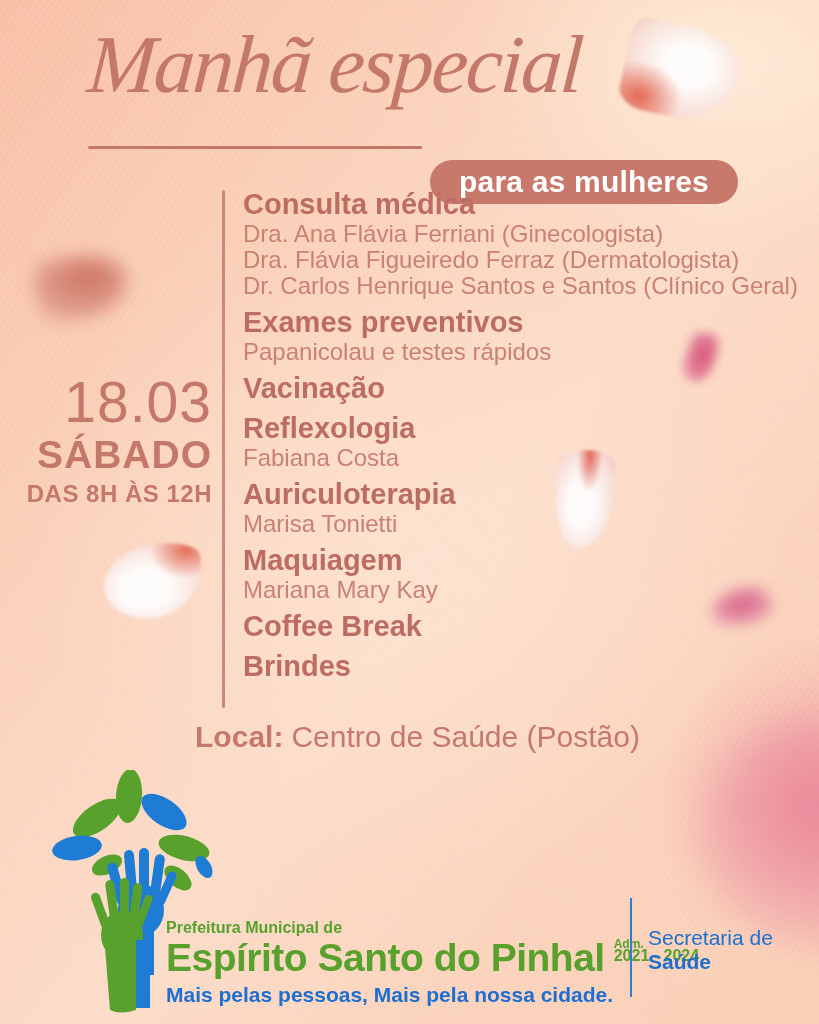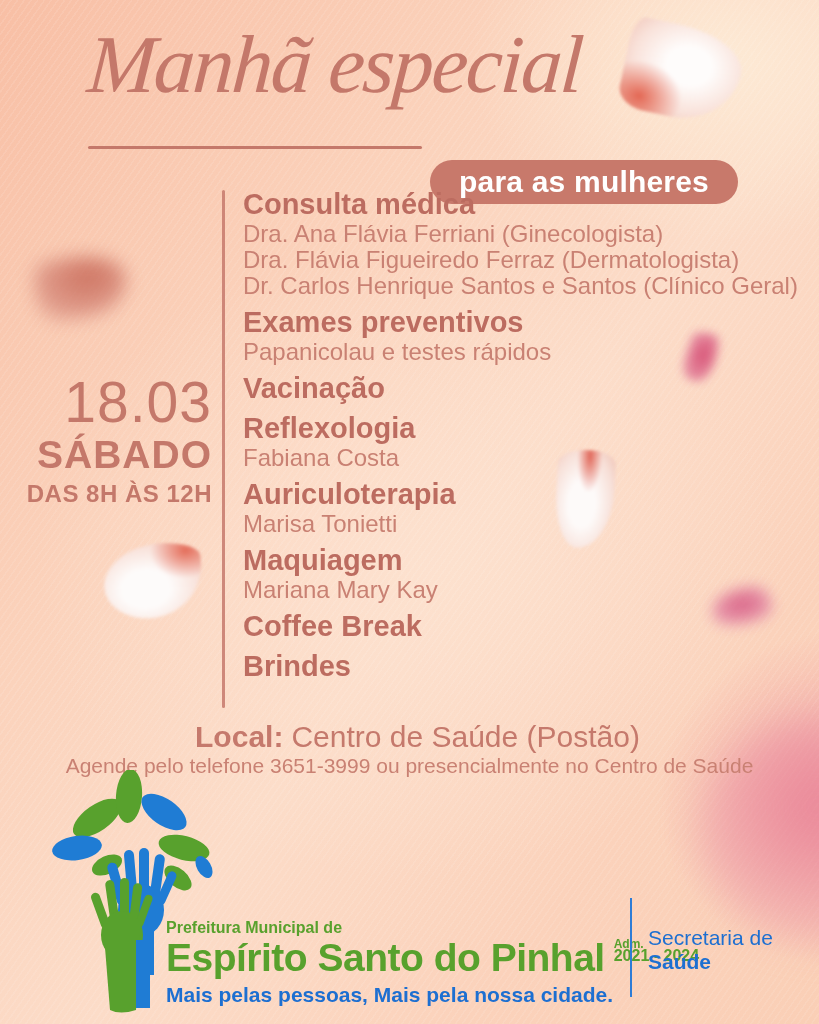--- a/index.html
+++ b/index.html
@@ -183,21 +183,20 @@
         <div class="service-title">Coffee Break</div>
       </div>
       <div class="service">
         <div class="service-title">Brindes</div>
       </div>
     </div>
 
   <div class="location-line">
     <span class="location-label">Local:</span><span>Centro de Saúde (Postão)</span>
   </div>
-  <div class="phone-note">Agende pelo telefone 3651-3999 ou presencialmente no Centro de Saúde</div>
 
   <svg class="logo-svg" width="180" height="245" viewBox="0 0 180 245">
     <g>
       <ellipse cx="45" cy="48" rx="28" ry="13" fill="#58a12d" transform="rotate(-35 45 48)"></ellipse>
       <ellipse cx="77" cy="26" rx="13" ry="27" fill="#58a12d" transform="rotate(4 77 26)"></ellipse>
       <ellipse cx="112" cy="42" rx="26" ry="13" fill="#1f7cd4" transform="rotate(35 112 42)"></ellipse>
       <ellipse cx="25" cy="78" rx="25" ry="12" fill="#1f7cd4" transform="rotate(-8 25 78)"></ellipse>
       <ellipse cx="132" cy="78" rx="26" ry="12" fill="#58a12d" transform="rotate(14 132 78)"></ellipse>
       <ellipse cx="55" cy="95" rx="16" ry="9" fill="#58a12d" transform="rotate(-25 55 95)"></ellipse>
       <ellipse cx="126" cy="108" rx="16" ry="9" fill="#58a12d" transform="rotate(40 126 108)"></ellipse>

